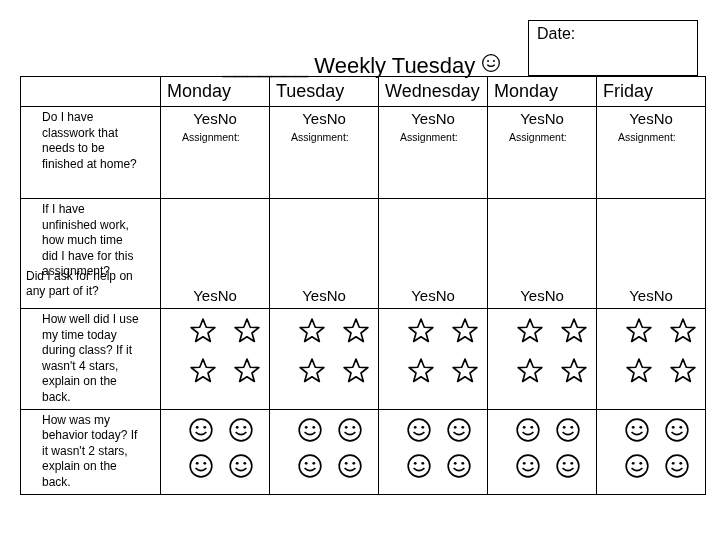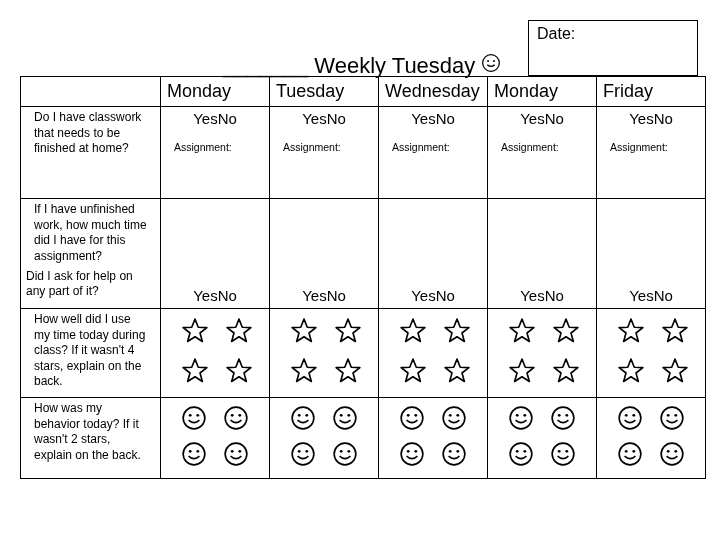--- a/index.html
+++ b/index.html
@@ -37,21 +37,21 @@
     font-size: 16px;
   }
   table {
     border-collapse: collapse;
     width: 684px;
     table-layout: fixed;
   }
   th, td {
     border: 1.5px solid #000;
     vertical-align: top;
-    padding: 3px 13px;
+    padding: 3px 21px;
   }
   th.day {
     font-size: 18px;
     font-weight: normal;
     text-align: left;
     padding: 4px 6px;
   }
   th.corner { border: 1.5px solid #000; }
   col.rowhdr { width: 140px; }
   col.day { width: 109px; }
@@ -60,21 +60,21 @@
     line-height: 1.3;
   }
   .yesno {
     display: flex;
     justify-content: center;
     font-size: 15px;
     padding: 0 2px;
   }
   .assignment-label {
     font-size: 10.5px;
-    margin-top: 14px;
+    margin-top: 4px;
   }
   .row1cell { height: 92px; }
   .row2cell { height: 110px; position: relative; }
   .row2cell .yesno {
     position: absolute;
     bottom: 4px;
     left: 5px;
     right: 5px;
   }
   .row2label { height: 110px; position: relative; }

